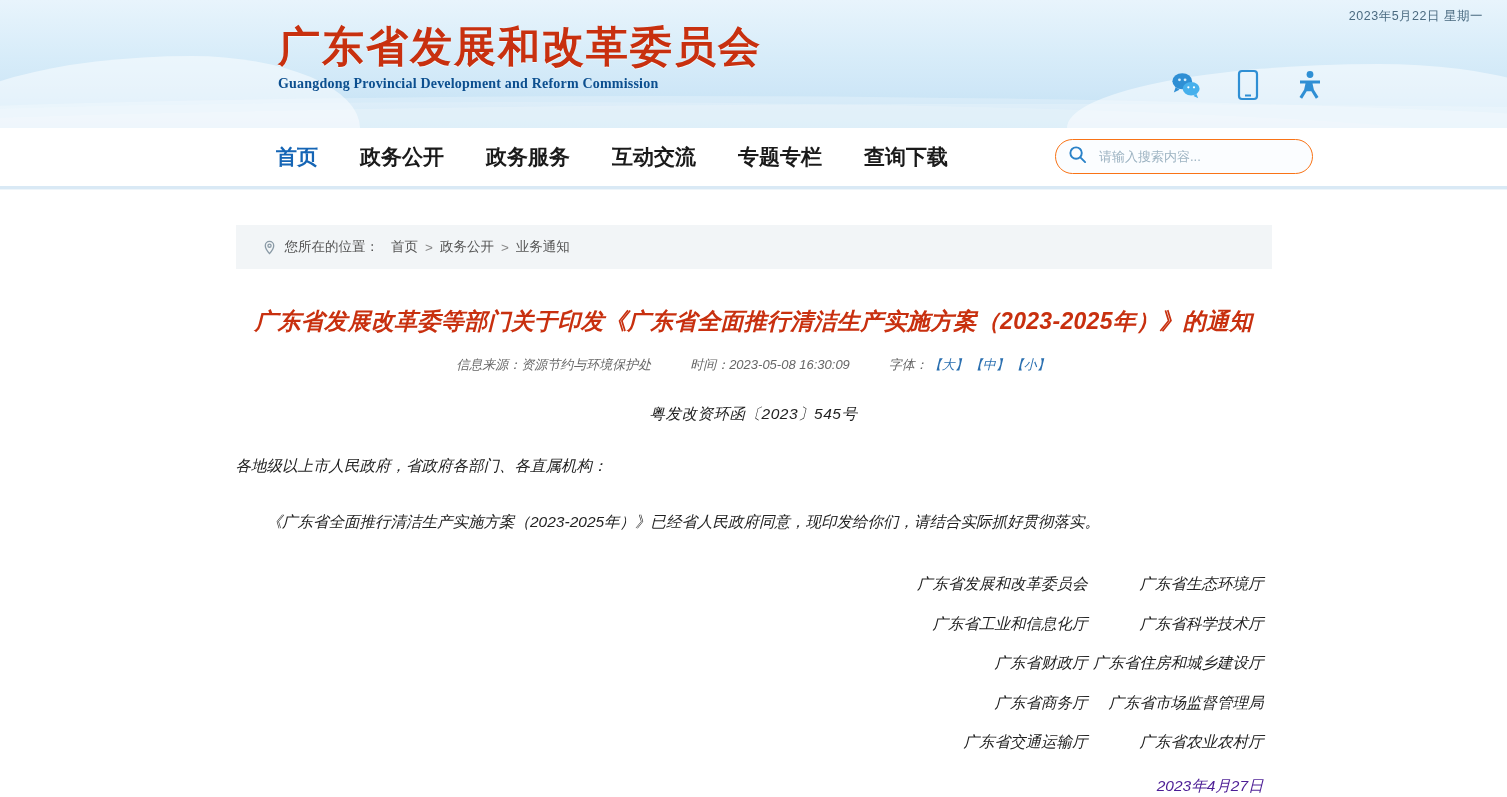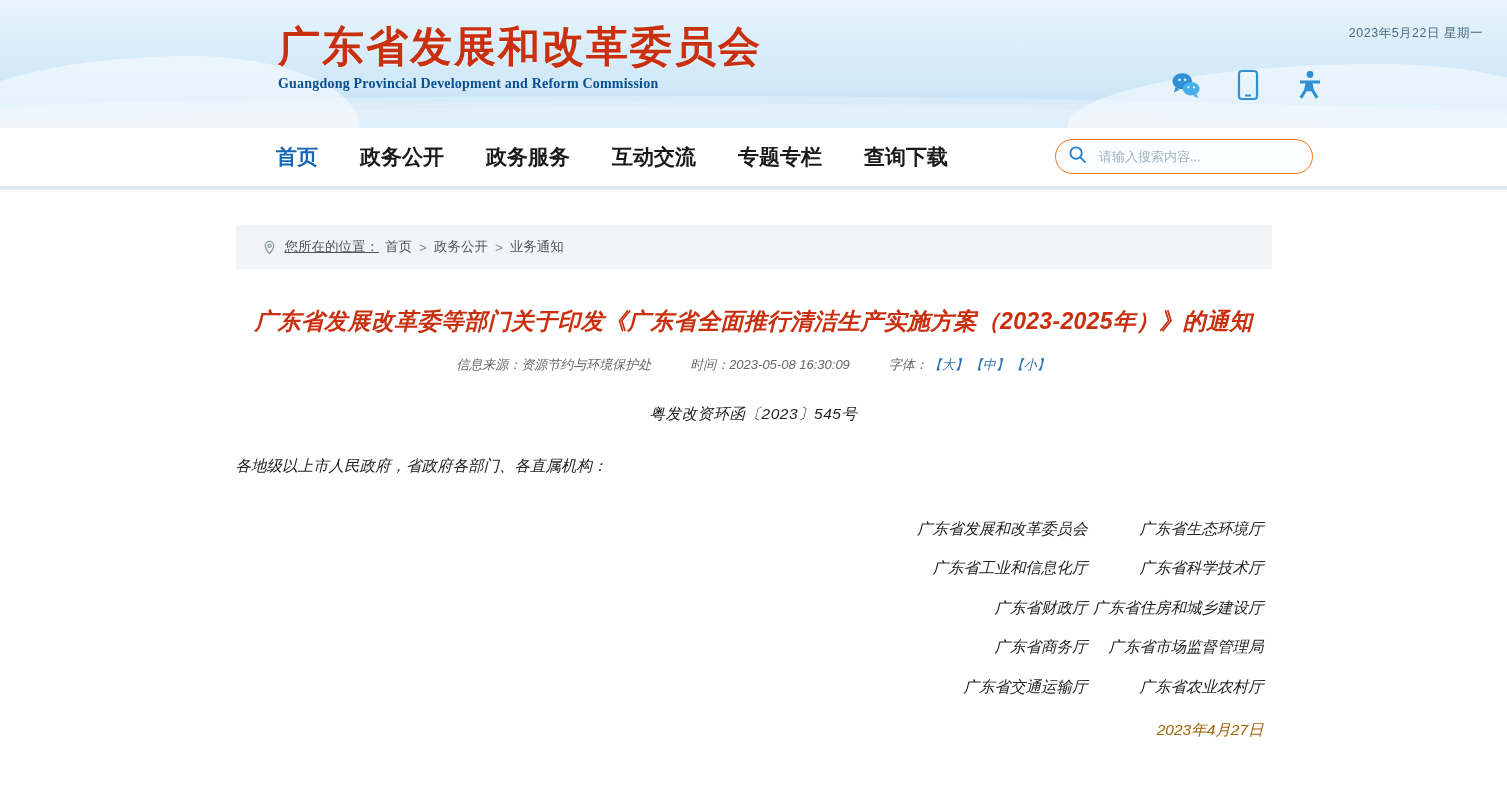--- a/index.html
+++ b/index.html
@@ -38,21 +38,21 @@
     width: 420px;
     height: 72px;
     background: rgba(255,255,255,0.5);
     border-radius: 60% 40% 0 0 / 100% 100% 0 0;
   }
   .banner .hill.left { left: -60px; }
   .banner .hill.right { right: -80px; width: 520px; height: 64px; }
 
   .date-line {
     position: absolute;
-    top: 25px;
+    top: 8px;
     right: 24px;
     font-size: 12.5px;
     color: #4a6a80;
     letter-spacing: .5px;
     z-index: 5;
   }
 
   .logo-wrap {
     position: absolute;
     left: 278px;
@@ -164,21 +164,21 @@
     height: 44px;
     background: #f2f5f7;
     display: flex;
     align-items: center;
     padding: 0 26px;
     box-sizing: border-box;
     font-size: 13.5px;
     color: #555;
   }
   .crumb-wrap .pin { color: #8a9aa6; margin-right: 8px; display:flex; align-items:center;}
-  .crumb-label { margin-right: 6px; text-decoration: underline; }
+  .crumb-label { margin-right: 12px; }
   .crumb-link { color: #555; cursor: pointer; }
   .crumb-sep { margin: 0 7px; color: #888; }
 
   
   .article {
     width: 1036px;
     margin: 0 auto;
     padding-top: 36px;
     font-style: italic;
   }
@@ -237,21 +237,21 @@
   }
   .sign-row .c2 {
     min-width: 176px;
     text-align: right;
   }
   .sign-date {
     text-align: right;
     padding-right: 8px;
     margin-top: 14px;
     font-size: 15.5px;
-    color: #a16207;
+    color: #4c1d95;
   }
 </style>
 </head>
 <body>
 
 <div class="banner">
   <div class="hill left"></div>
   <div class="hill right"></div>
   <div class="wave3"></div>
   <div class="wave2"></div>
@@ -341,20 +341,21 @@
       <span>时间：</span><span>2023-05-08 16:30:09</span>
     </div>
     <div class="fontsize">
       <span>字体：</span><a>【大】</a><a>【中】</a><a>【小】</a>
     </div>
   </div>
 
   <div class="doc-number">粤发改资环函〔2023〕545号</div>
 
   <div class="para">各地级以上市人民政府，省政府各部门、各直属机构：</div>
+  <div class="para indent">《广东省全面推行清洁生产实施方案（2023-2025年）》已经省人民政府同意，现印发给你们，请结合实际抓好贯彻落实。</div>
 
   <div class="signers">
     <div class="sign-row">
       <span class="c1">广东省发展和改革委员会</span>
       <span class="c2">广东省生态环境厅</span>
     </div>
     <div class="sign-row">
       <span class="c1">广东省工业和信息化厅</span>
       <span class="c2">广东省科学技术厅</span>
     </div>

